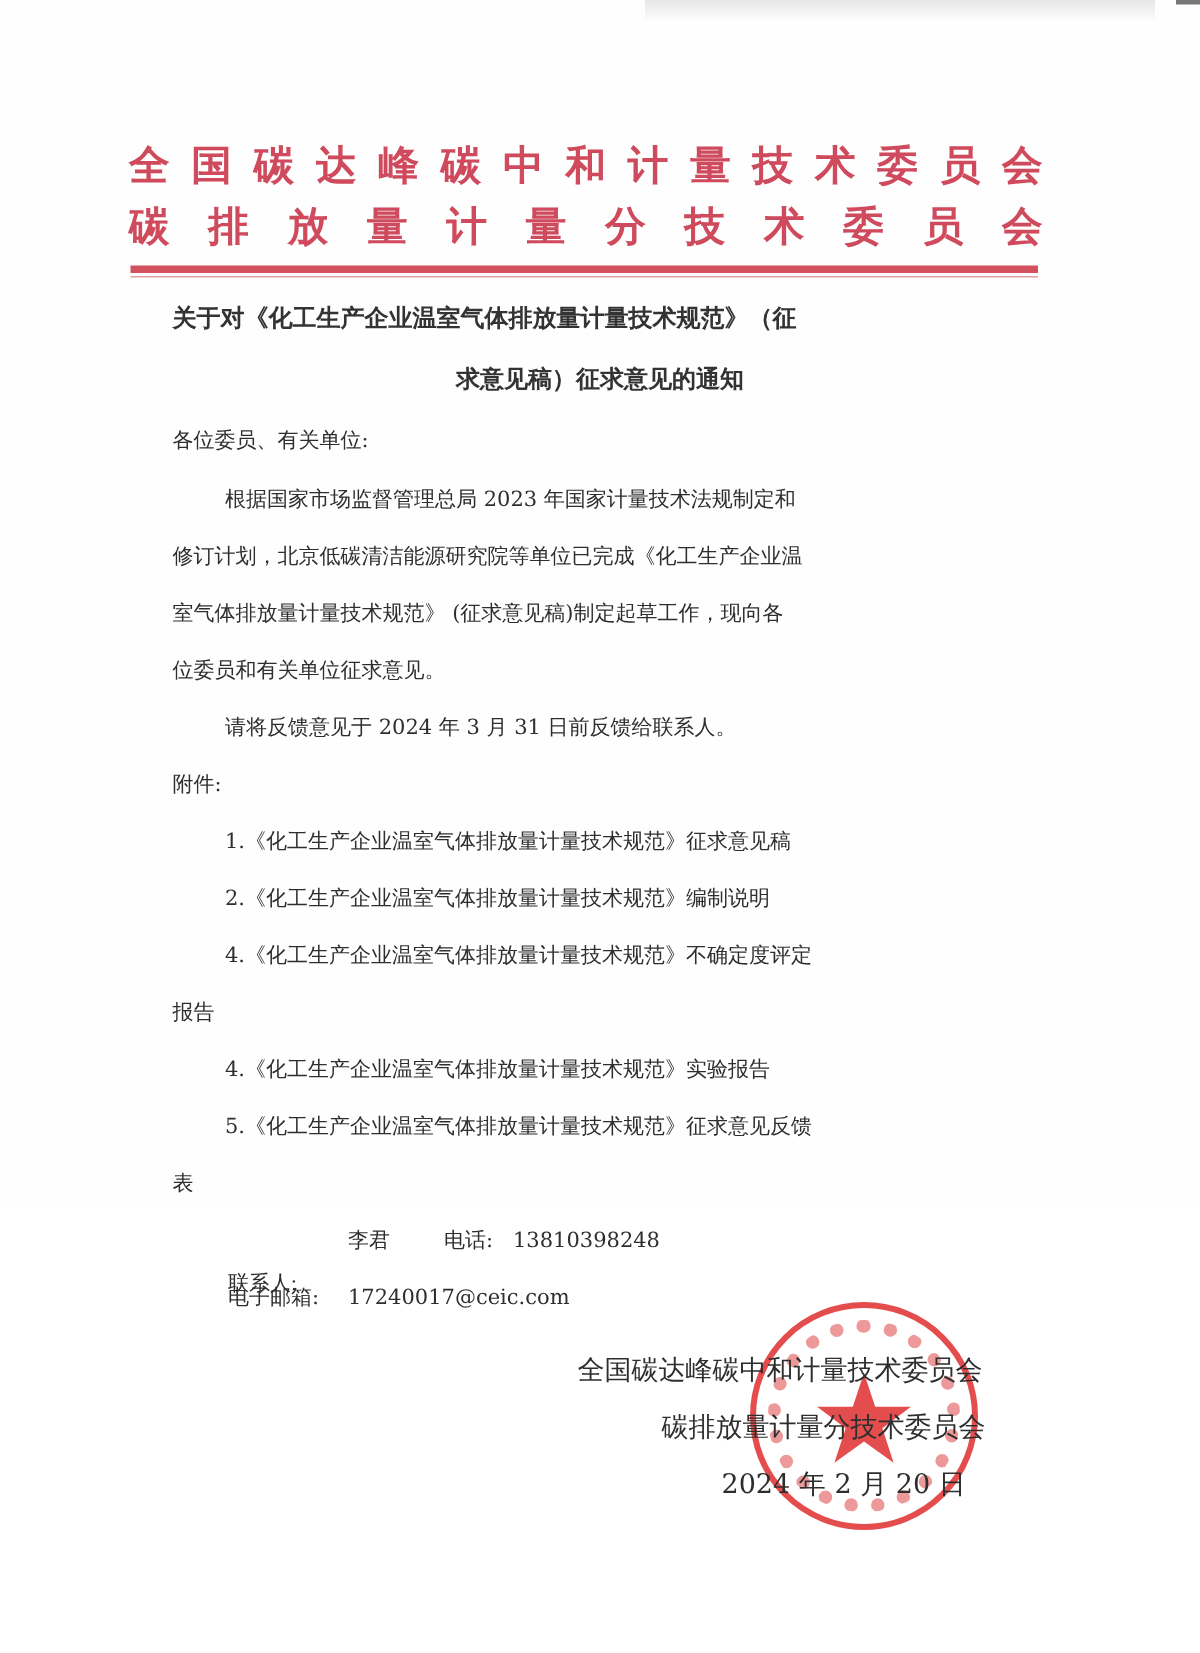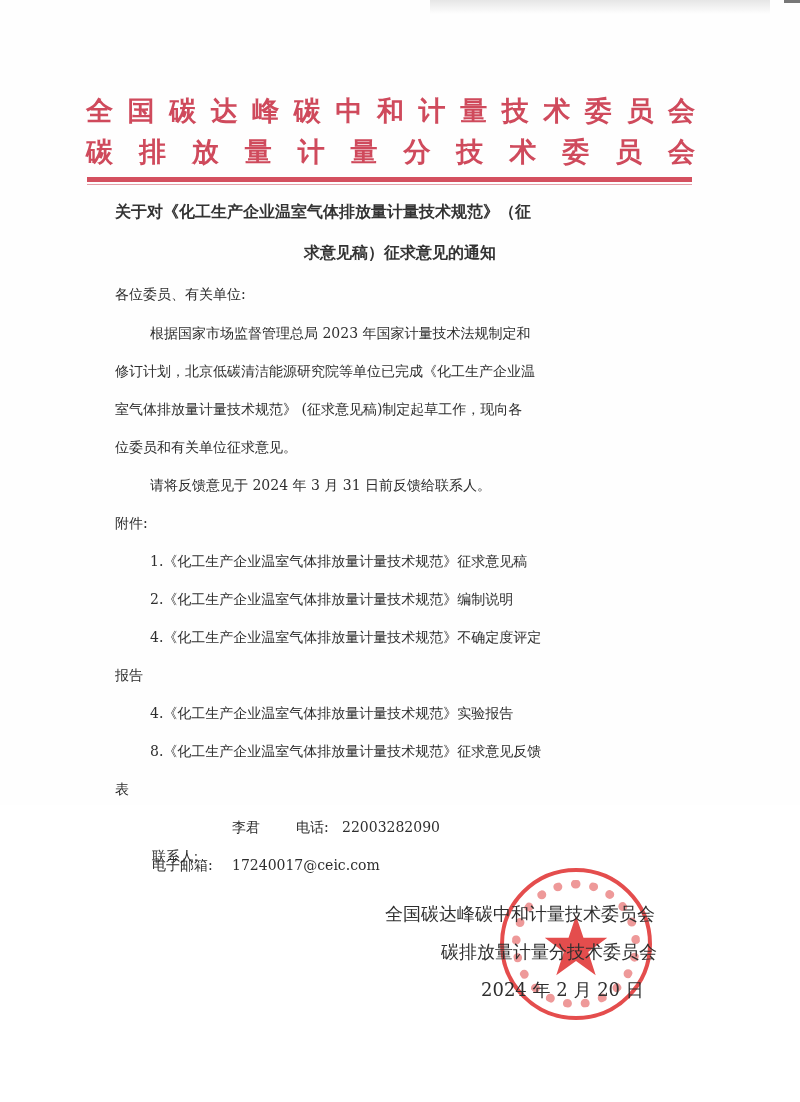--- a/index.html
+++ b/index.html
@@ -69,27 +69,27 @@
   <div class="txt" style="left:115px; top:435px;">位委员和有关单位征求意见。</div>
 
   <div class="txt" style="left:150px; top:473px;">请将反馈意见于 2024 年 3 月 31 日前反馈给联系人。</div>
 
   <div class="txt" style="left:115px; top:511px;">附件:</div>
   <div class="txt" style="left:150px; top:549px;">1.《化工生产企业温室气体排放量计量技术规范》征求意见稿</div>
   <div class="txt" style="left:150px; top:587px;">2.《化工生产企业温室气体排放量计量技术规范》编制说明</div>
   <div class="txt" style="left:150px; top:625px;">4.《化工生产企业温室气体排放量计量技术规范》不确定度评定</div>
   <div class="txt" style="left:115px; top:663px;">报告</div>
   <div class="txt" style="left:150px; top:701px;">4.《化工生产企业温室气体排放量计量技术规范》实验报告</div>
-  <div class="txt" style="left:150px; top:739px;">8.《化工生产企业温室气体排放量计量技术规范》征求意见反馈</div>
+  <div class="txt" style="left:150px; top:739px;">5.《化工生产企业温室气体排放量计量技术规范》征求意见反馈</div>
   <div class="txt" style="left:115px; top:777px;">表</div>
 
   <div class="txt" style="left:152px; top:845px;font-family:Liberation Serif, serif;">联系人:</div>
   <div class="txt" style="left:232px; top:815px;">李君</div>
   <div class="txt" style="left:296px; top:815px;">电话:</div>
-  <div class="txt" style="left:342px; top:815px;">22003282090</div>
+  <div class="txt" style="left:342px; top:815px;">13810398248</div>
   <div class="txt" style="left:152px; top:853px;">电子邮箱:</div>
   <div class="txt" style="left:232px; top:853px;">17240017@ceic.com</div>
 
   <div class="stamp">
     <div class="stamp-ring"></div>
     <svg class="stamp-star" viewBox="0 0 100 100">
       <polygon points="50,5 61,38 96,38 68,59 79,93 50,72 21,93 32,59 4,38 39,38" fill="#e23a3a"></polygon>
     </svg>
   </div>
 

